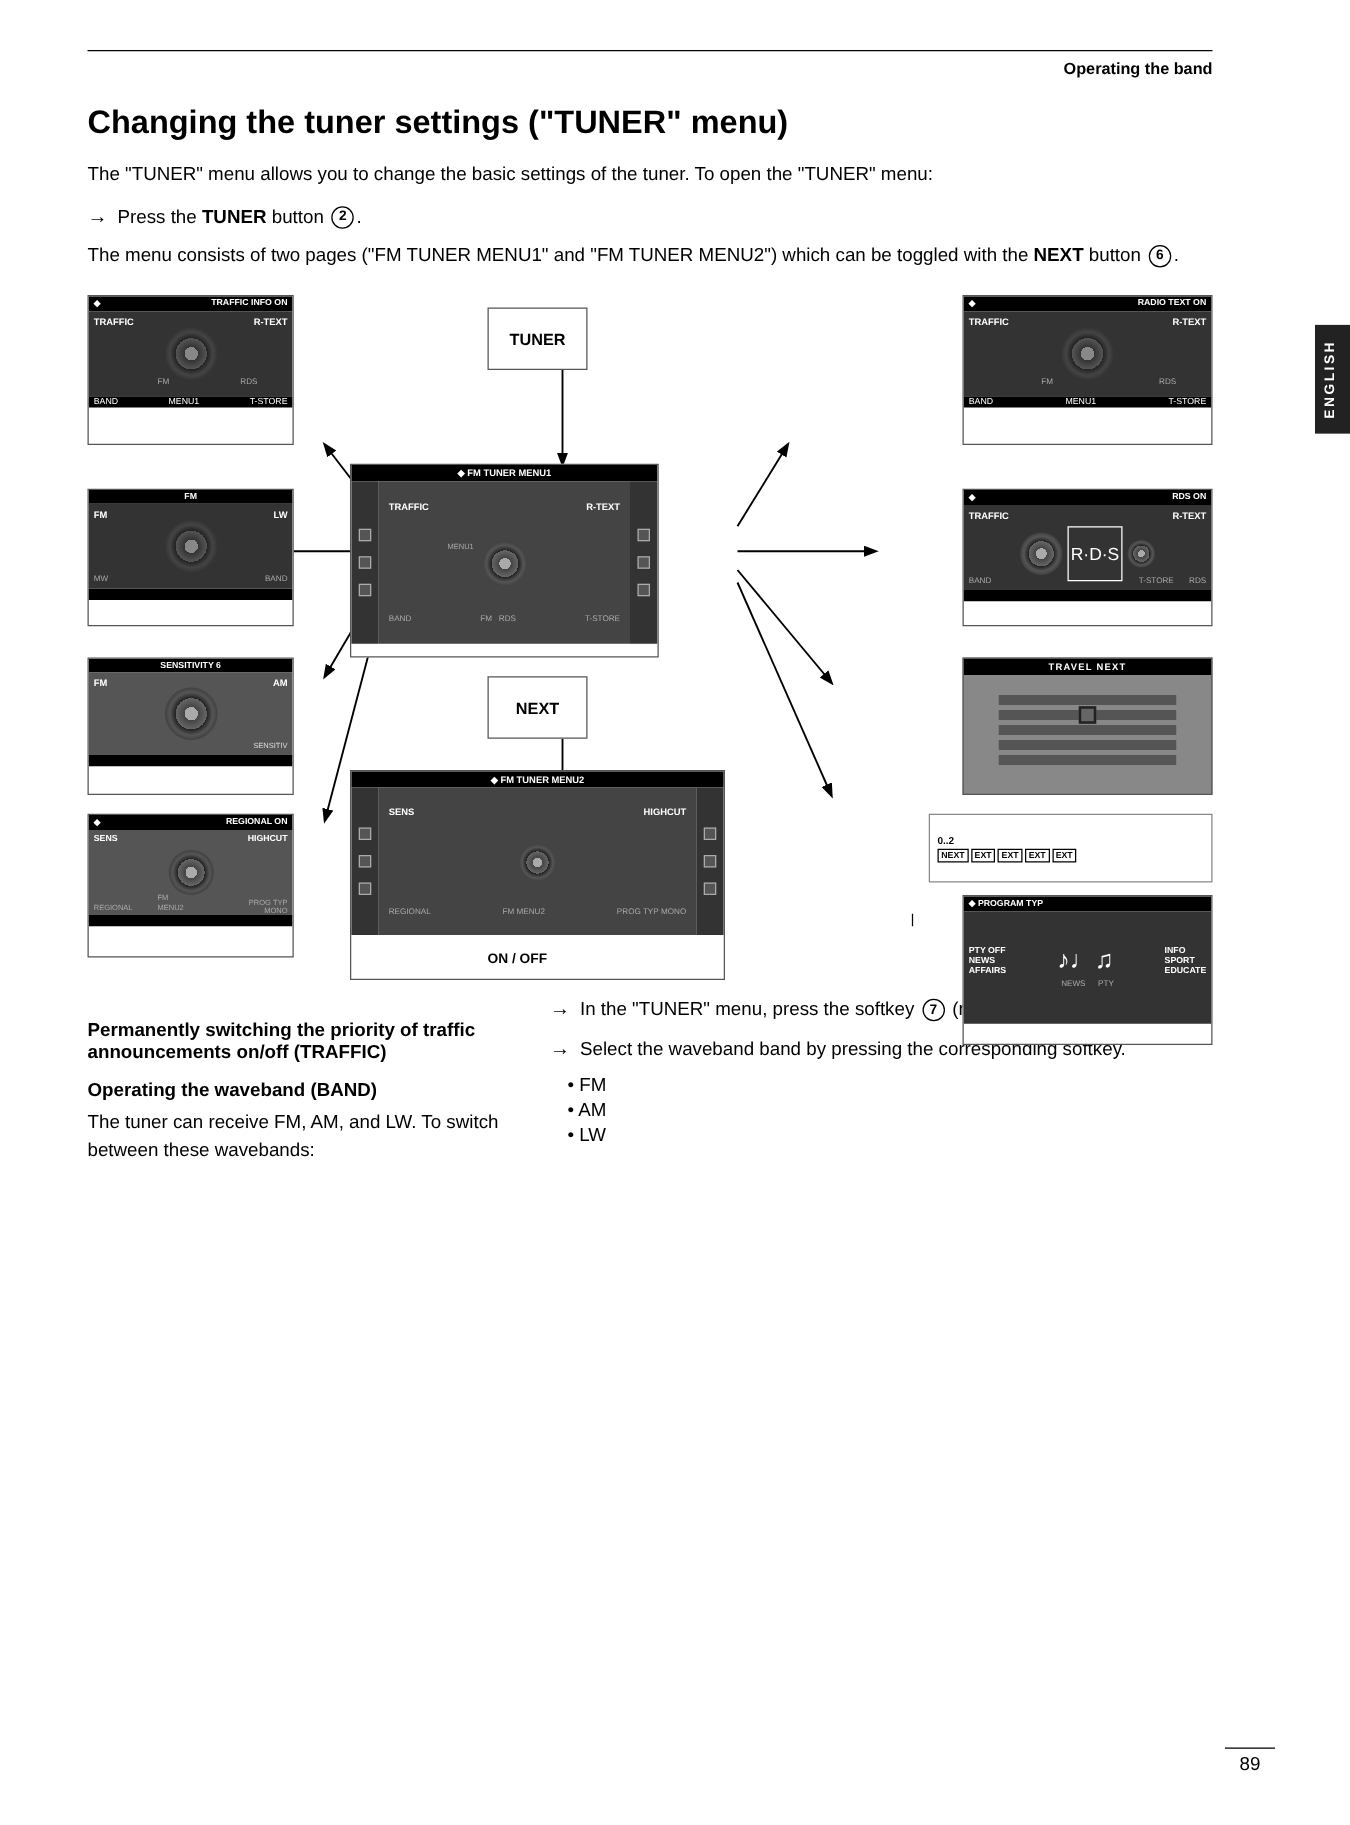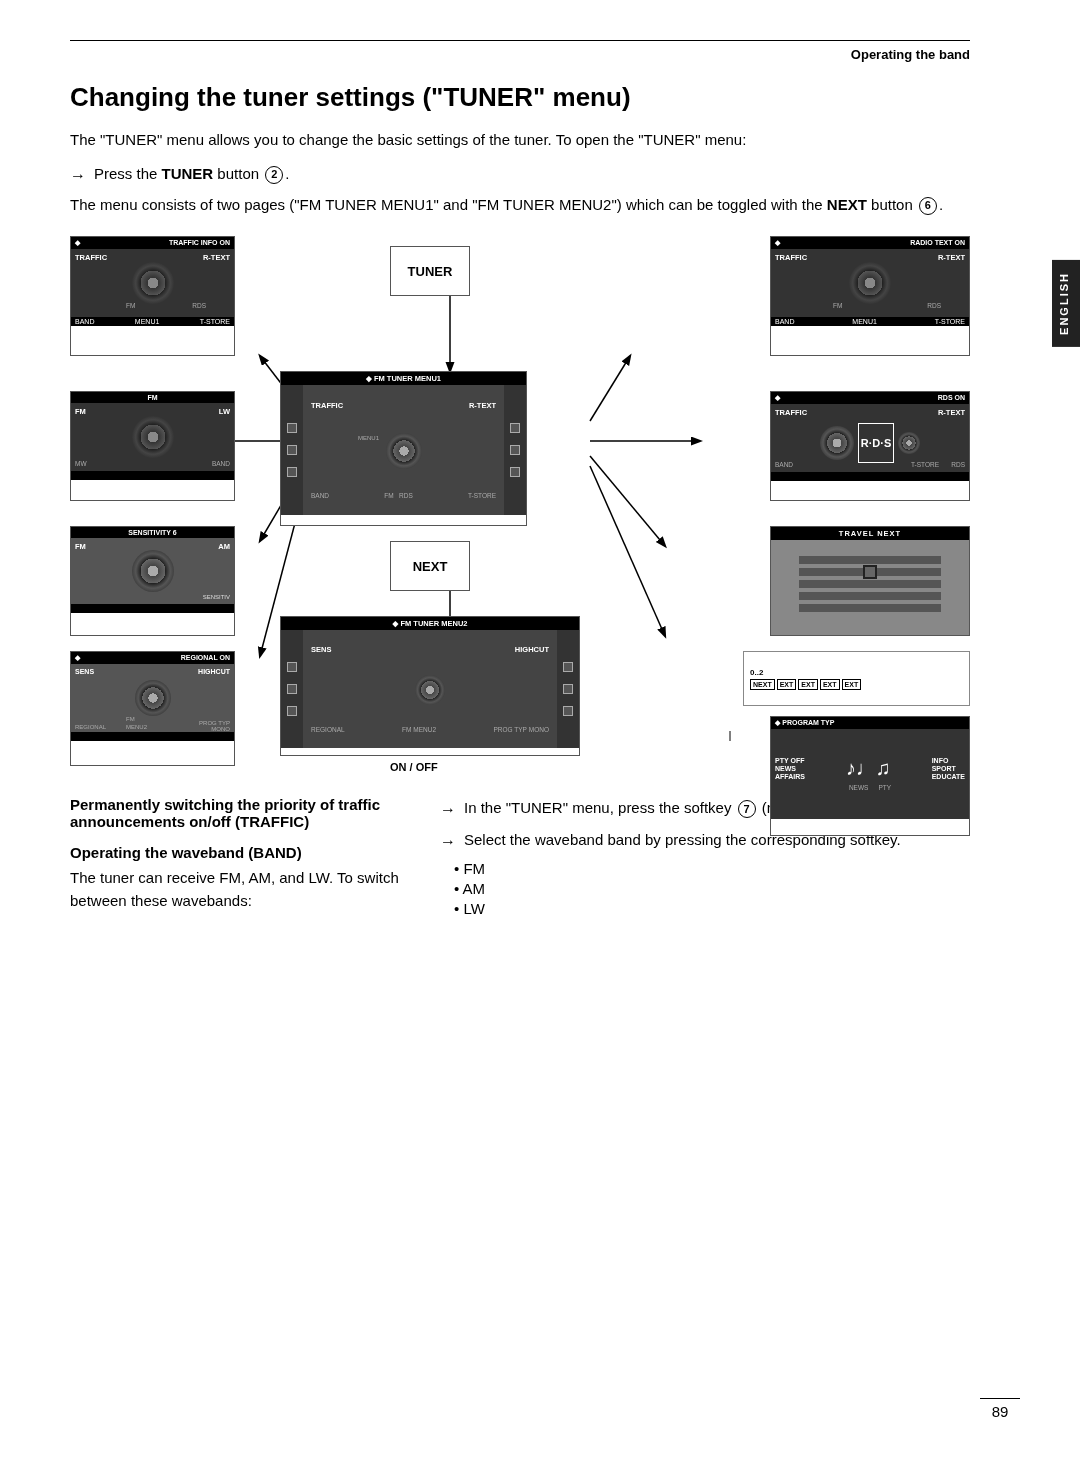--- a/index.html
+++ b/index.html
@@ -123,20 +123,21 @@
 
     
     .bottom-sections {
       display: flex;
       gap: 30px;
       margin-top: 30px;
     }
 
     .left-col {
       flex: 0 0 340px;
+      margin-top: 20px;
     }
 
     .right-col {
       flex: 1;
     }
 
     .section-title {
       font-size: 15px;
       font-weight: bold;
       margin-bottom: 8px;
@@ -313,21 +314,21 @@
         <div style="width:22px; background:#333; display:flex; flex-direction:column; justify-content:center; align-items:center; gap:12px;">
           <div style="width:10px;height:10px;border:1px solid #aaa;background:#555;"></div>
           <div style="width:10px;height:10px;border:1px solid #aaa;background:#555;"></div>
           <div style="width:10px;height:10px;border:1px solid #aaa;background:#555;"></div>
         </div>
       </div>
     </div>
 
     <div style="position:absolute; left:320px; top:305px; width:80px; height:50px; border:1.5px solid #555; background:#fff; display:flex; align-items:center; justify-content:center; font-size:13px; font-weight:bold;">NEXT</div>
 
-    <div style="position:absolute; left:210px; top:380px; width:300px; height:140px; border:1.5px solid #555; overflow:hidden; background:#fff;">
+    <div style="position:absolute; left:210px; top:380px; width:300px; height:168px; border:1.5px solid #555; overflow:hidden; background:#fff;">
       <div style="background:#000; color:#fff; font-size:7.5px; font-weight:bold; padding:2px 6px; text-align:center;">◆ FM TUNER MENU2</div>
       <div style="display:flex; height:118px;">
         <div style="width:22px; background:#333; display:flex; flex-direction:column; justify-content:center; align-items:center; gap:12px;">
           <div style="width:10px;height:10px;border:1px solid #aaa;background:#555;"></div>
           <div style="width:10px;height:10px;border:1px solid #aaa;background:#555;"></div>
           <div style="width:10px;height:10px;border:1px solid #aaa;background:#555;"></div>
         </div>
         <div style="flex:1; background:#444; display:flex; flex-direction:column; justify-content:space-around; padding:4px 8px; position:relative;">
           <div style="display:flex; justify-content:space-between; color:#fff; font-size:7.5px; font-weight:bold;">
             <span>SENS</span>
@@ -374,21 +375,21 @@
     <div style="position:absolute; right:0; top:155px; width:200px; height:110px; border:1.5px solid #555; overflow:hidden; background:#fff;">
       <div style="background:#000; color:#fff; font-size:7px; font-weight:bold; padding:2px 4px; display:flex; justify-content:space-between;">
         <span>◆</span>
           <span>RDS ON</span>
       </div>
       <div style="background:#333; flex:1; display:flex; align-items:center; justify-content:space-around; height:68px; position:relative; padding:0 4px;">
         <span style="position:absolute;left:4px;top:4px;color:#fff;font-size:7.5px;font-weight:bold;">TRAFFIC</span>
         <span style="position:absolute;right:4px;top:4px;color:#fff;font-size:7.5px;font-weight:bold;">R-TEXT</span>
         <div style="margin-top:10px; display:flex; align-items:center; gap:4px;">
           <div style="width:34px;height:34px;border-radius:50%;background:radial-gradient(circle,#aaa 18%,#444 18%,#666 42%,#222 42%,#555 58%,#111 100%);"></div>
-          <span style="color:#fff;font-size:11px;font-weight:bold;border:1.5px solid #fff;padding:13px 2px;">R·D·S</span>
+          <span style="color:#fff;font-size:14px;font-weight:normal;border:1.5px solid #fff;padding:13px 2px;">R·D·S</span>
           <div style="width:22px;height:22px;border-radius:50%;background:radial-gradient(circle,#aaa 18%,#444 18%,#666 42%,#222 42%,#555 58%,#111 100%);"></div>
         </div>
         <span style="position:absolute;right:4px;bottom:4px;color:#aaa;font-size:6.5px;">RDS</span>
         <span style="position:absolute;left:4px;bottom:4px;color:#aaa;font-size:6.5px;">BAND</span>
         <span style="position:absolute;right:30px;bottom:4px;color:#aaa;font-size:6.5px;">T-STORE</span>
       </div>
       <div style="background:#000; color:#fff; font-size:7px; padding:1px 4px;">&nbsp;</div>
     </div>
 
     <div style="position:absolute; right:0; top:290px; width:200px; height:110px; border:1.5px solid #555; overflow:hidden; background:#888;">

